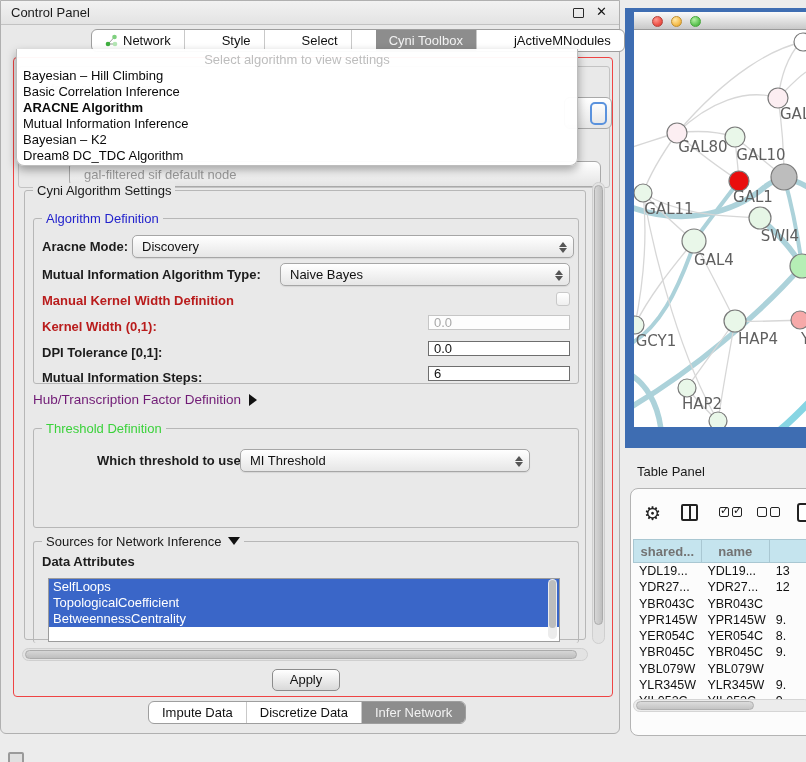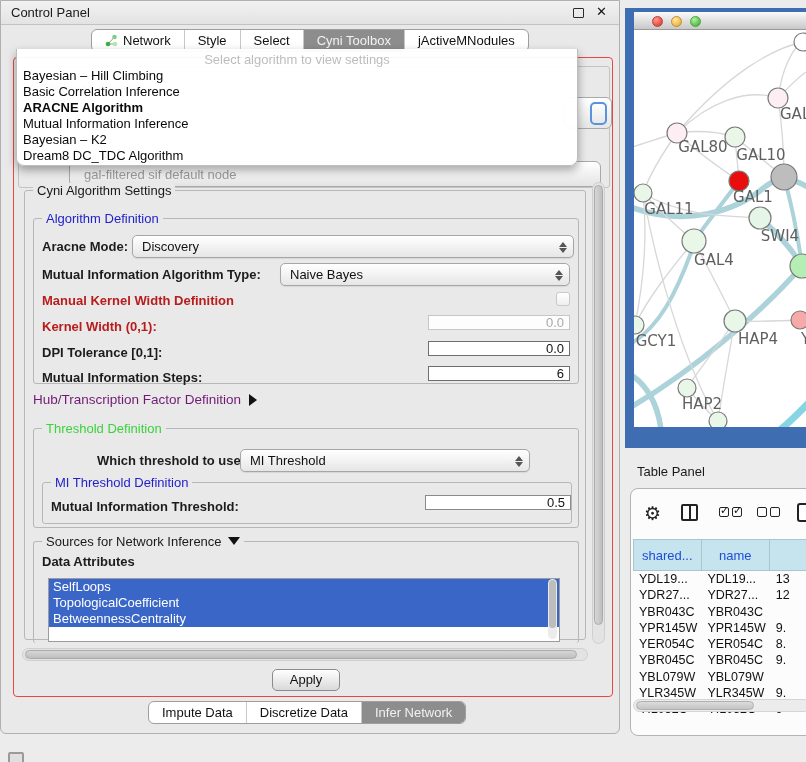--- a/index.html
+++ b/index.html
@@ -13,21 +13,21 @@
   .cp-titlebar { position:absolute; left:0; top:0; right:0; height:24px;
     background:linear-gradient(#f2f2f2,#e3e3e3); border-bottom:1px solid #c2c2c2; }
   .cp-title { position:absolute; left:10px; top:4px; font-size:13px; color:#1a1a1a; }
   .cp-float { position:absolute; right:35px; top:7px; width:11px; height:10px;
     border:1.6px solid #2a2a2a; border-radius:1px; }
   .cp-close { position:absolute; right:12px; top:3px; font-size:13px; font-weight:bold; color:#111; }
 
   
   .tabbar { position:absolute; display:flex; background:#ffffff; border:1px solid #9e9e9e;
     border-radius:6px; overflow:hidden; height:23px; }
-  #cp-tabs { left:90px; top:28px; }
+  #cp-tabs { left:90px; top:28px;gap:24px; }
   .tab { display:flex; align-items:center; gap:5px; padding:0 13px; font-size:13px;
     color:#111; border-right:1px solid #c9c9c9; white-space:nowrap; }
   .tab:last-child { border-right:none; }
   .tab.selected { background:#8d8d8d; color:#f2f2f2; }
 
   
   #main-panel { position:absolute; left:12px; top:56px; width:600px; height:640px;
     background:#e9e9e9; border:1px solid #ef4444; border-radius:4px; }
 
   
@@ -75,21 +75,21 @@
 
   .combo { position:absolute; height:23px; background:linear-gradient(#ffffff,#e6e6e6);
     border:1px solid #a6a6a6; border-radius:5px; display:flex; align-items:center;
     font-size:13px; color:#111; padding-left:9px; box-shadow:0 1px 1px rgba(0,0,0,0.08); }
   .combo .stepper { position:absolute; right:5px; top:3px; width:11px; height:16px;
     display:flex; flex-direction:column; align-items:center; justify-content:center; gap:1px; }
   .arr-up { width:0; height:0; border-left:4px solid transparent; border-right:4px solid transparent; border-bottom:5px solid #555; }
   .arr-dn { width:0; height:0; border-left:4px solid transparent; border-right:4px solid transparent; border-top:5px solid #555; }
 
   .field { position:absolute; height:15px; background:#ffffff; border:1px solid #6e6e6e;
-    font-size:13px; color:#111; text-align:right; padding:0 5px; font-family:"Liberation Sans",sans-serif; }
+    font-size:13px; color:#111; padding:0 5px; font-family:"Liberation Sans",sans-serif; }
   .field.disabled { border:1px solid #c6c6c6; color:#a8a8a8; background:#fdfdfd; }
 
   .checkbox { position:absolute; width:14px; height:14px; border:1px solid #c9c9c9;
     border-radius:3px; background:linear-gradient(#ffffff,#efefef); }
 
   .hub-row { position:absolute; left:8px; top:201px; font-size:13.5px; color:#701a75; }
   .tri-right { display:inline-block; margin-left:8px; width:0; height:0;
     border-top:6px solid transparent; border-bottom:6px solid transparent; border-left:8px solid #111;
     vertical-align:-2px; }
   .tri-down { display:inline-block; margin-left:6px; width:0; height:0;
@@ -140,22 +140,22 @@
   .tp-toolbar { position:absolute; left:0; top:12px; height:30px; right:0; }
   .gear-icon { position:absolute; left:13px; top:1px; font-size:19px; color:#222; }
   .cols-icon { position:absolute; left:50px; top:3px; width:17px; height:17px; border:2px solid #222; border-radius:2px; }
   .cols-icon::after { content:""; position:absolute; left:5.5px; top:0; width:2px; height:13px; background:#222; }
   .chk-pair { position:absolute; top:6px; display:flex; gap:3px; }
   .chk { width:10px; height:10px; border:1.5px solid #222; border-radius:2px; position:relative; }
   .chk.checked::after { content:"✓"; position:absolute; left:0px; top:-4px; font-size:11px; font-weight:bold; color:#111; }
   .doc-icon { position:absolute; left:166px; top:2px; width:20px; height:19px; border:2px solid #222; border-radius:3px; background:#fff; }
   .tp-table { position:absolute; left:2px; top:50px; right:0; }
   .tp-header { display:flex; }
-  .th { height:32px; background:#c5e4ee; border:1px solid #a9c7d2; border-left:none;
-    font-size:13px; color:#1d4ed8; display:flex; align-items:center; justify-content:center; }
+  .th { height:24px; background:#c5e4ee; border:1px solid #a9c7d2; border-left:none;
+    font-size:13px; color:#737373; display:flex; align-items:center; justify-content:center;font-weight:bold; }
   .th:first-child { border-left:1px solid #a9c7d2; }
   .tr { display:flex; height:16.3px; }
   .td { font-size:12.5px; color:#111; padding-left:6px; white-space:nowrap; overflow:hidden; line-height:16.3px; }
   .c1 { width:77px; } .c2 { width:77px; } .c3 { width:46px; }
   .tp-hscroll { position:absolute; left:2px; top:210px; width:178px; height:13px;
     background:#ececec; border:1px solid #d5d5d5; border-radius:7px; }
   .tp-hscroll .thumb { position:absolute; left:2px; top:1px; width:118px; height:9px;
     background:linear-gradient(#dcdcdc,#c4c4c4); border:1px solid #b0b0b0; border-radius:6px; }
 
   #corner-icon { position:absolute; left:8px; top:752px; width:16px; height:12px;
@@ -256,25 +256,20 @@
 
             <span class="row-label" style="left:63px; top:24px;">Which threshold to use:</span>
             <div class="combo" style="left:206px; top:20px; width:290px;">
               <span>MI Threshold</span>
               <span class="stepper">
                   <span class="arr-up"></span>
                   <span class="arr-dn"></span>
                 </span>
             </div>
 
-            <div class="group" id="grp-mithr">
-              <span class="group-title blue">MI Threshold Definition</span>
-              <span class="row-label" style="left:8px; top:16px;">Mutual Information Threshold:</span>
-              <input class="field" style="left: 382px; top: 12px; width: 146px; border-color: rgb(138, 138, 138);" value="0.5">
-            </div>
           </div>
 
           <div class="group" id="grp-sources">
             <span class="group-title"><span>Sources for Network Inference</span><span class="tri-down"></span></span>
             <span class="row-label" style="left:8px; top:12px;">Data Attributes</span>
             <div class="attr-list" id="attr-list">
                 <div class="attr-item">SelfLoops</div>
                 <div class="attr-item">TopologicalCoefficient</div>
                 <div class="attr-item">BetweennessCentrality</div>
               </div>

